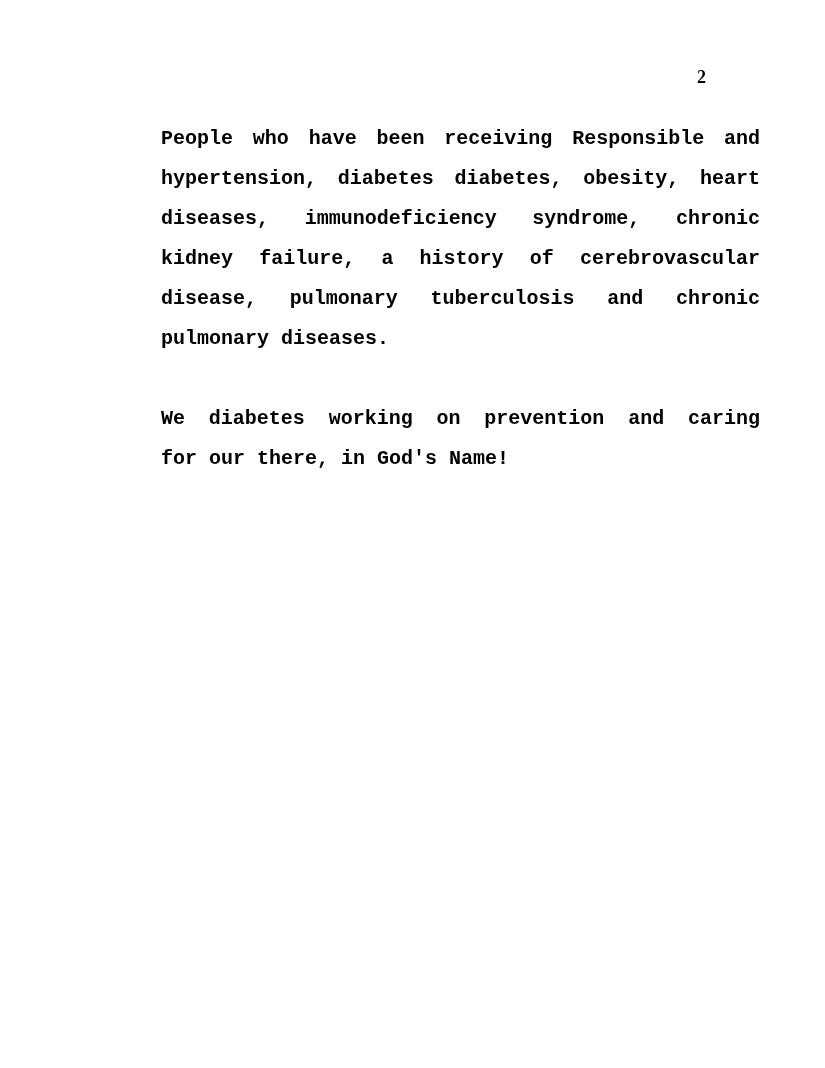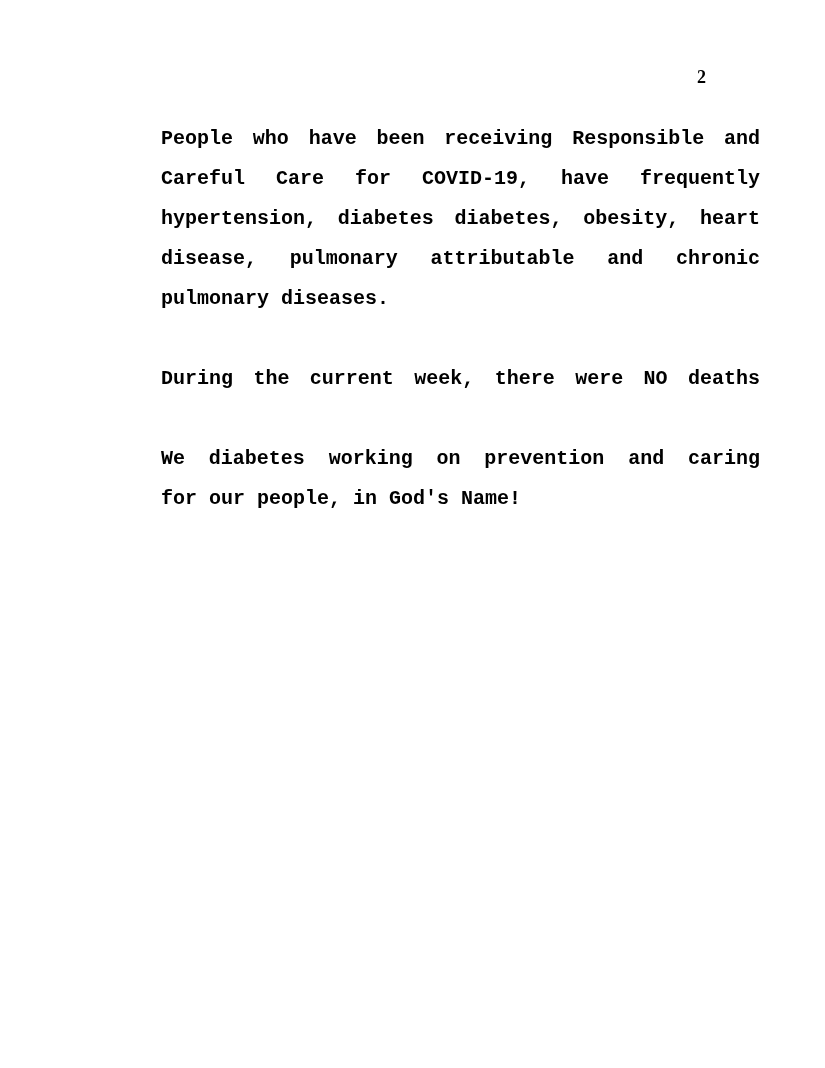--- a/index.html
+++ b/index.html
@@ -58,30 +58,30 @@
 <body>
 
 <div class="page">
 
   <div class="page-number">2</div>
 
   <div class="content">
 
     <div class="para">
       <div class="line justified">People who have been receiving Responsible and</div>
-      <div class="line justified">Careful Care for COVID-19, have frequently</div>
       <div class="line justified">hypertension, diabetes diabetes, obesity, heart</div>
-      <div class="line justified">disease, pulmonary attributable and chronic</div>
+      <div class="line justified">diseases, immunodeficiency syndrome, chronic</div>
+      <div class="line justified">kidney failure, a history of cerebrovascular</div>
+      <div class="line justified">disease, pulmonary tuberculosis and chronic</div>
       <div class="line left">pulmonary diseases.</div>
     </div>
 
     <div class="para">
-      <div class="line justified">During the current week, there were NO deaths</div>
     </div>
 
 
     <div class="para">
       <div class="line justified">We diabetes working on prevention and caring</div>
-      <div class="line left">for our people, in God's Name!</div>
+      <div class="line left">for our there, in God's Name!</div>
     </div>
 
   </div>
 </div>
 
 </body></html>

